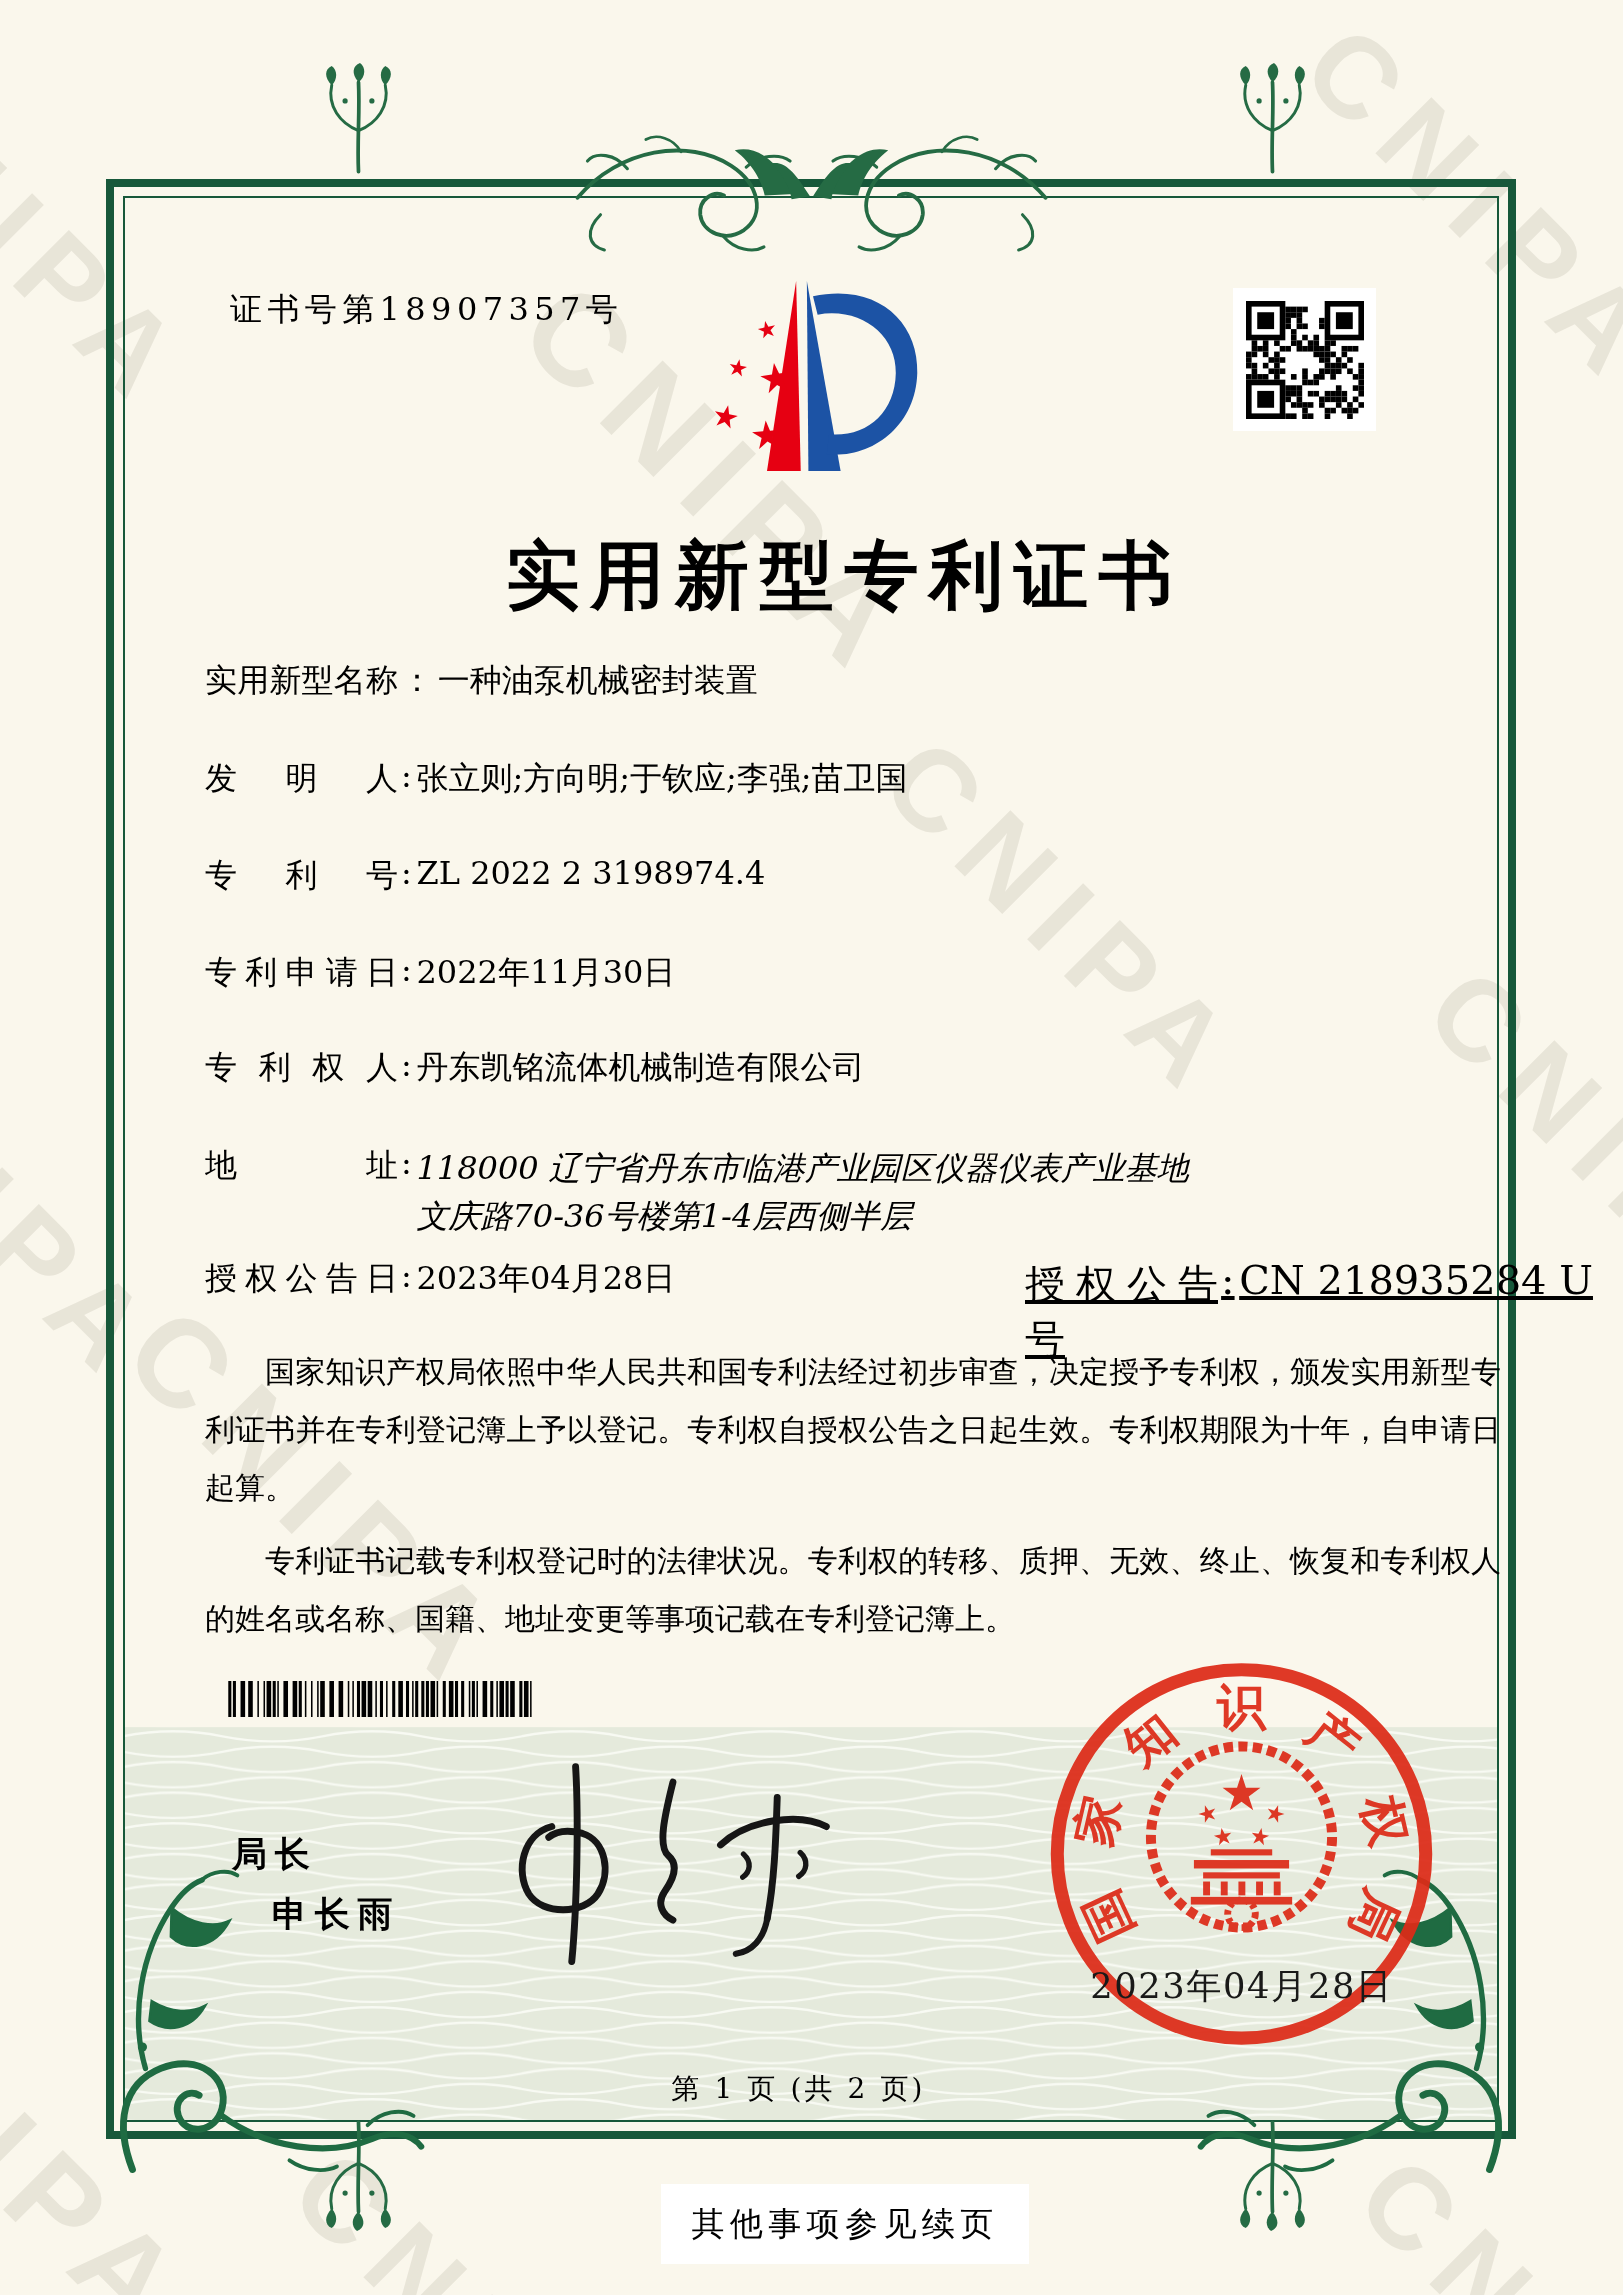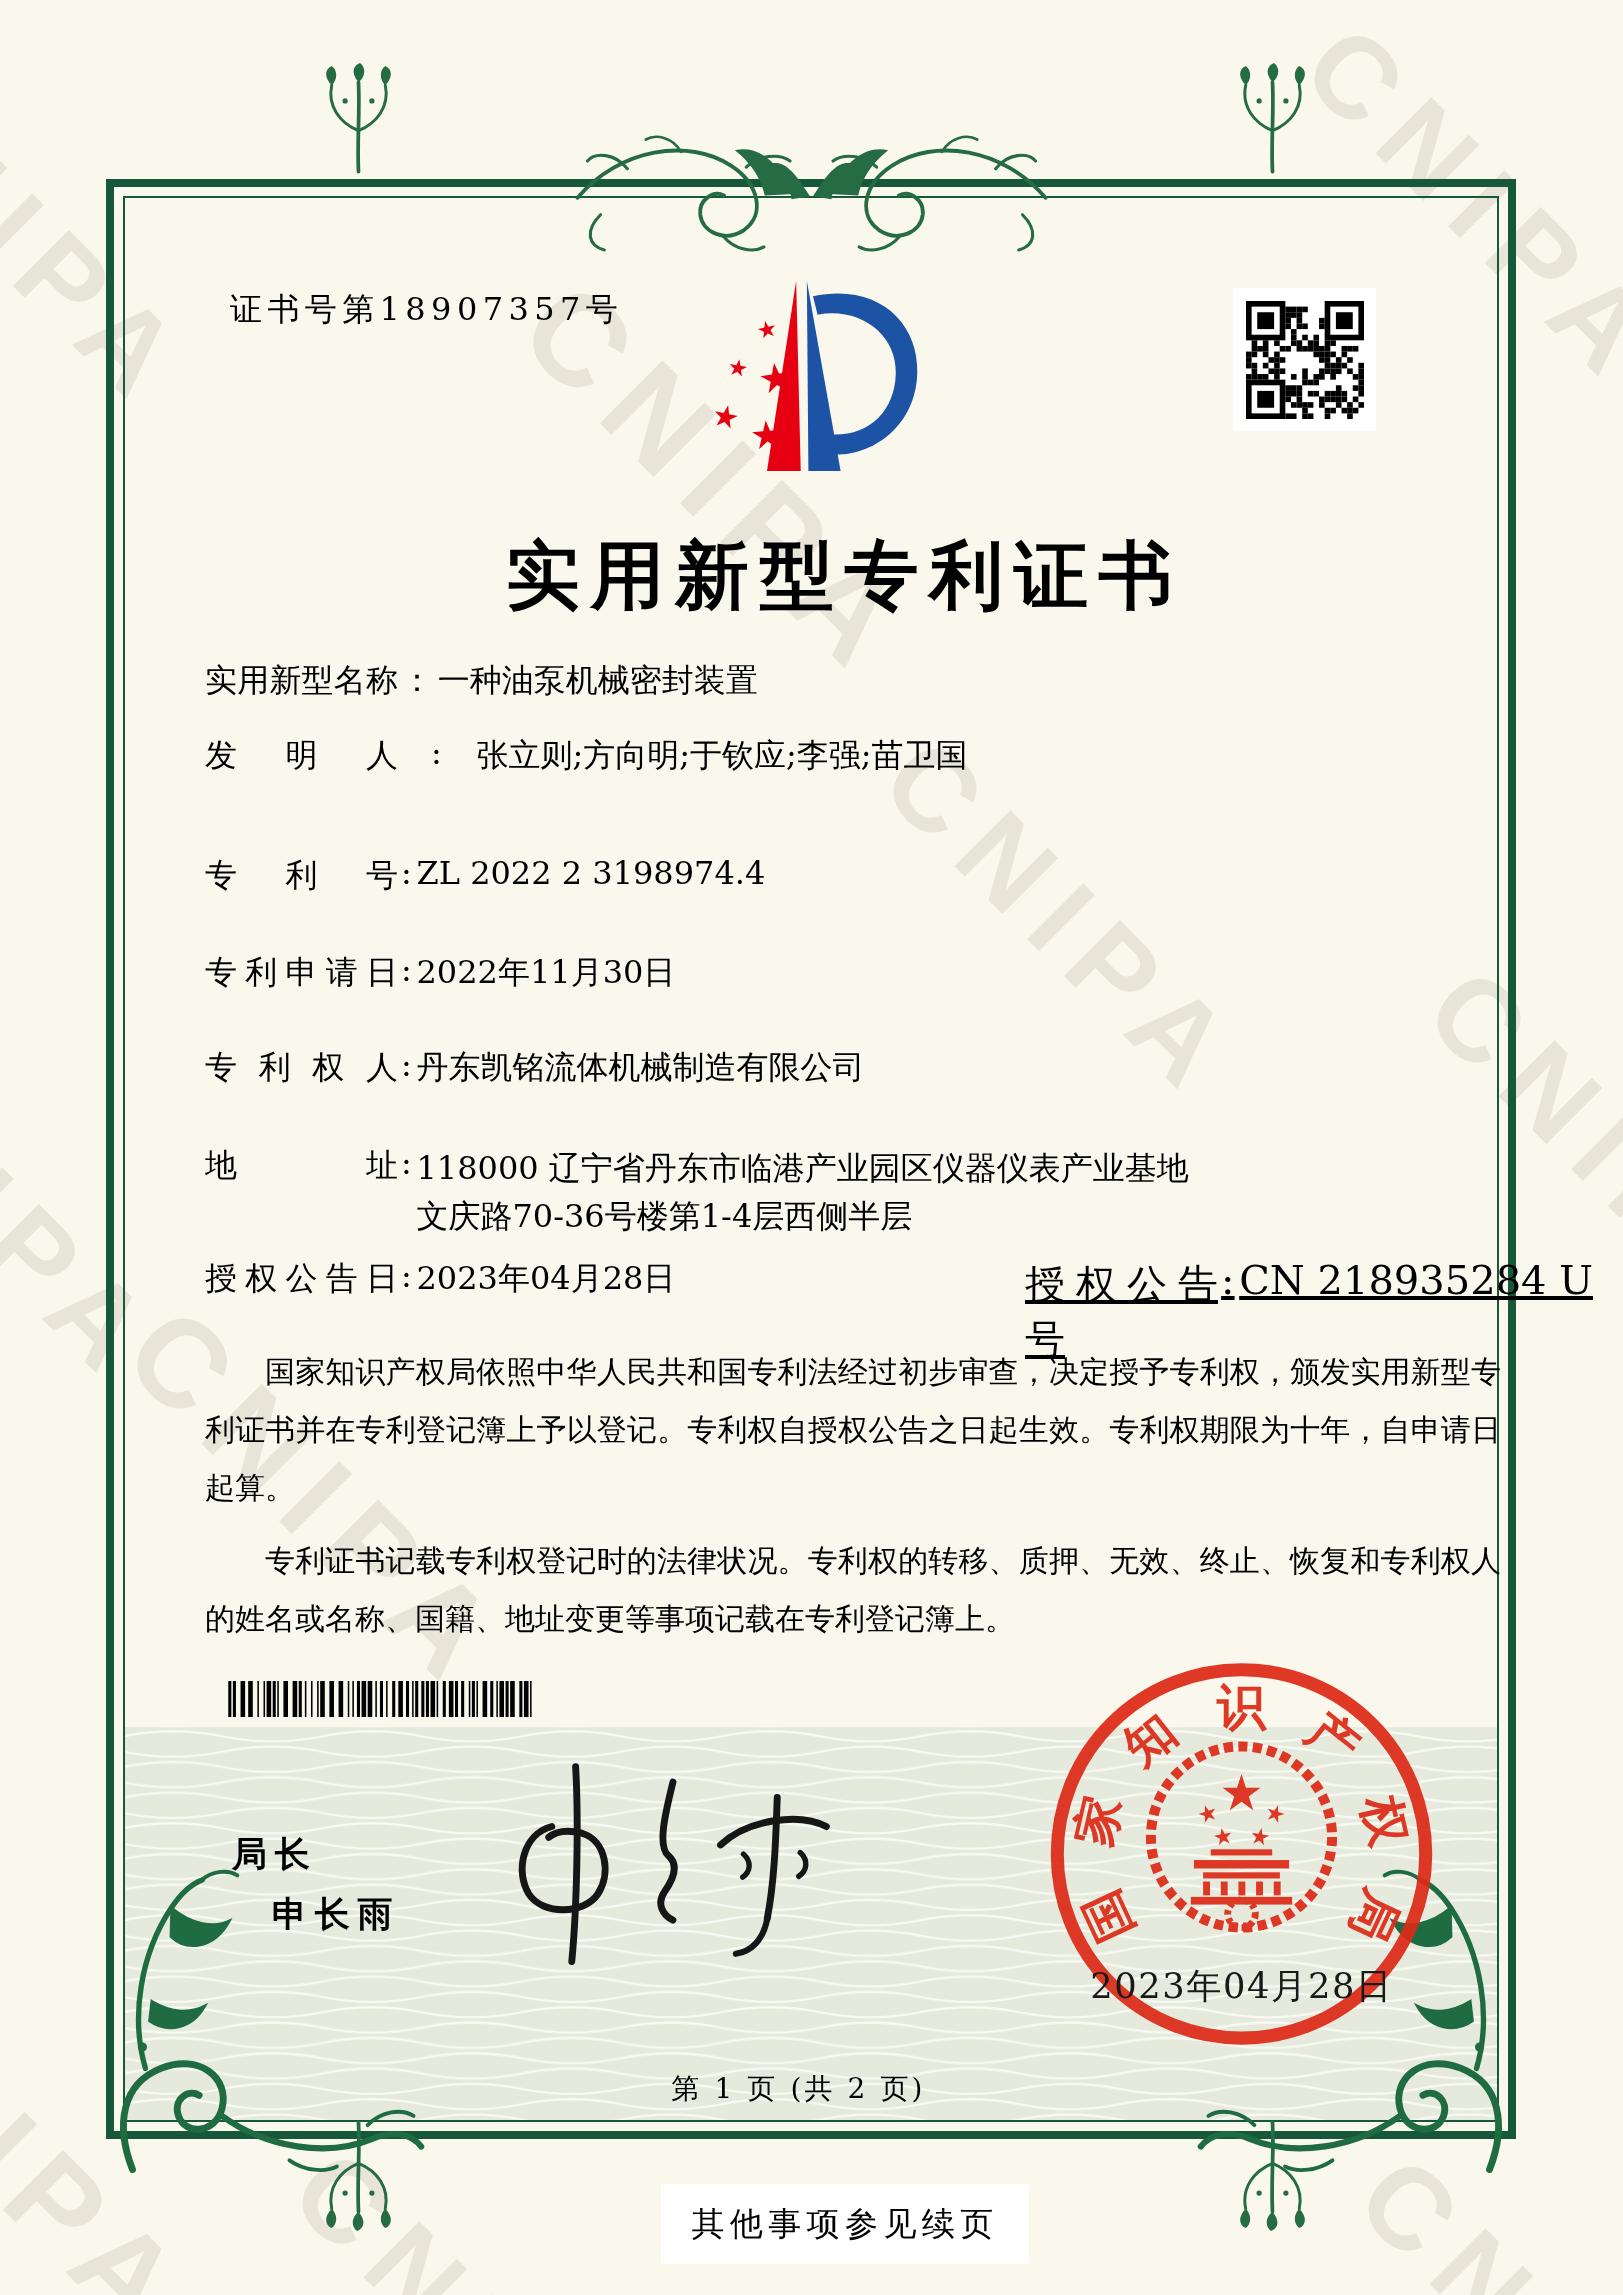--- a/index.html
+++ b/index.html
@@ -42,21 +42,21 @@
     position:absolute;left:0;top:527px;width:1623px;text-align:center;
     font-size:74px;font-weight:700;letter-spacing:10.7px;padding-left:33px;
   }
   .frow{position:absolute;left:205px;font-size:32px;display:flex;align-items:flex-start;}
   .flabel{
     display:inline-block;width:193px;text-align:justify;text-align-last:justify;
     flex:none;
   }
   .fcolon{flex:none;padding:0 4.6px 0 3.1px;}
   .fval{white-space:nowrap;}
-  .fvals div{line-height:48px;}
+  .fvals div{line-height:48px;font-style:italic;}
   .grant-right{position:absolute;left:820px;top:0;display:flex;font-size:40px;text-decoration:underline;}
   .bodytext{
     position:absolute;left:205px;top:1343px;width:1296px;font-size:30px;
     line-height:58px;text-align:justify;
   }
   .bodytext p{margin:0 0 15.3px 0;text-indent:2em;}
   .barcode{position:absolute;left:228px;top:1681px;}
   .signer-title{
     position:absolute;left:232px;top:1831px;font-size:35px;font-weight:700;
     font-family:"Liberation Sans","DejaVu Sans",sans-serif;letter-spacing:7.7px;
@@ -342,21 +342,21 @@
       </svg>
   </div>
 
   <div class="doc-title">实用新型专利证书</div>
 
   <div class="frow" style="top:659px;">
     <span class="flabel">实用新型名称</span>
       <span class="fcolon">：</span>
       <span class="fval">一种油泵机械密封装置</span>
   </div>
-  <div class="frow" style="top:734px;gap:30px;">
+  <div class="frow" style="top:757px;">
     <span class="flabel">发明人</span>
       <span class="fcolon">:</span>
       <span class="fval">张立则;方向明;于钦应;李强;苗卫国</span>
   </div>
   <div class="frow" style="top:854px;">
     <span class="flabel">专利号</span>
       <span class="fcolon">:</span>
       <span class="fval">ZL 2022 2 3198974.4</span>
   </div>
   <div class="frow" style="top:951px;">

